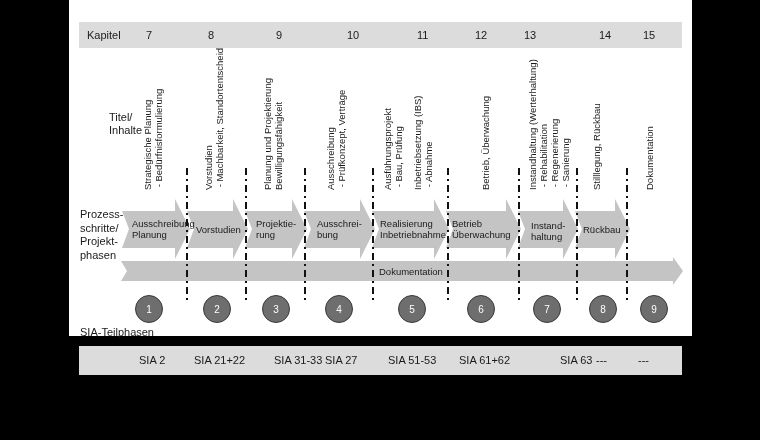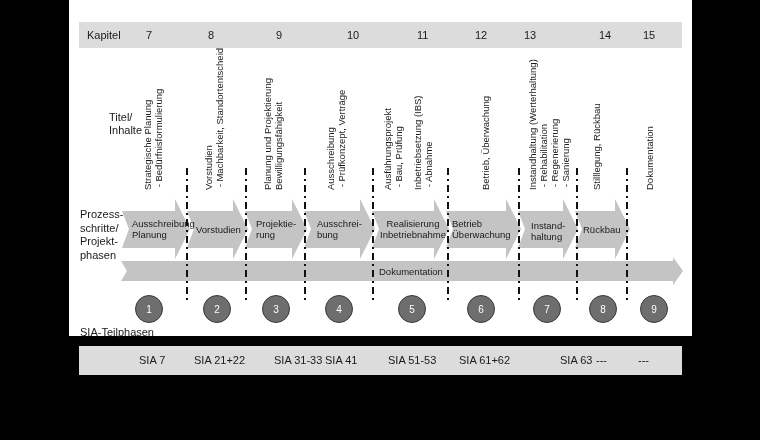--- a/index.html
+++ b/index.html
@@ -89,21 +89,21 @@
     </g>
   </svg>
 
   <div class="abs arrow-text" style="left:63px;top:218px;">Ausschreibung
 Planung</div>
   <div class="abs arrow-text" style="left:127px;top:224px;">Vorstudien</div>
   <div class="abs arrow-text" style="left:187px;top:218px;">Projektie-
 rung</div>
   <div class="abs arrow-text" style="left:248px;top:218px;">Ausschrei-
 bung</div>
-  <div class="abs arrow-text" style="left:311px;top:218px;text-align:center;">Realisierung
+  <div class="abs arrow-text" style="left:311px;top:218px;">Realisierung
 Inbetriebnahme</div>
   <div class="abs arrow-text" style="left:383px;top:218px;">Betrieb
 Überwachung</div>
   <div class="abs arrow-text" style="left:462px;top:220px;">Instand-
 haltung</div>
   <div class="abs arrow-text" style="left:514px;top:224px;">Rückbau</div>
   <div class="abs arrow-text" style="left:310px;top:266px;">Dokumentation</div>
 
   <div class="circle" style="left:66px;top:295px;">1</div>
   <div class="circle" style="left:134px;top:295px;">2</div>
@@ -111,23 +111,23 @@
   <div class="circle" style="left:256px;top:295px;">4</div>
   <div class="circle" style="left:329px;top:295px;">5</div>
   <div class="circle" style="left:398px;top:295px;">6</div>
   <div class="circle" style="left:464px;top:295px;">7</div>
   <div class="circle" style="left:520px;top:295px;">8</div>
   <div class="circle" style="left:571px;top:295px;">9</div>
 
   <div class="abs lbl" style="left:11px;top:326px;">SIA-Teilphasen</div>
 
   <div class="band" style="top:346px;height:29px;"></div>
-  <div class="abs sia" style="left:70px;top:354px;">SIA 7</div>
+  <div class="abs sia" style="left:70px;top:354px;">SIA 2</div>
   <div class="abs sia" style="left:125px;top:354px;">SIA 21+22</div>
   <div class="abs sia" style="left:185px;top:354px;margin-left:20px;">SIA 31-33</div>
-  <div class="abs sia" style="left:256px;top:354px;">SIA 41</div>
+  <div class="abs sia" style="left:256px;top:354px;">SIA 27</div>
   <div class="abs sia" style="left:319px;top:354px;">SIA 51-53</div>
   <div class="abs sia" style="left:390px;top:354px;">SIA 61+62</div>
   <div class="abs sia" style="left:467px;top:354px;margin-left:24px;">SIA 63</div>
   <div class="abs sia" style="left:527px;top:354px;">---</div>
   <div class="abs sia" style="left:569px;top:354px;">---</div>
 
 </div>
 
 </body></html>

